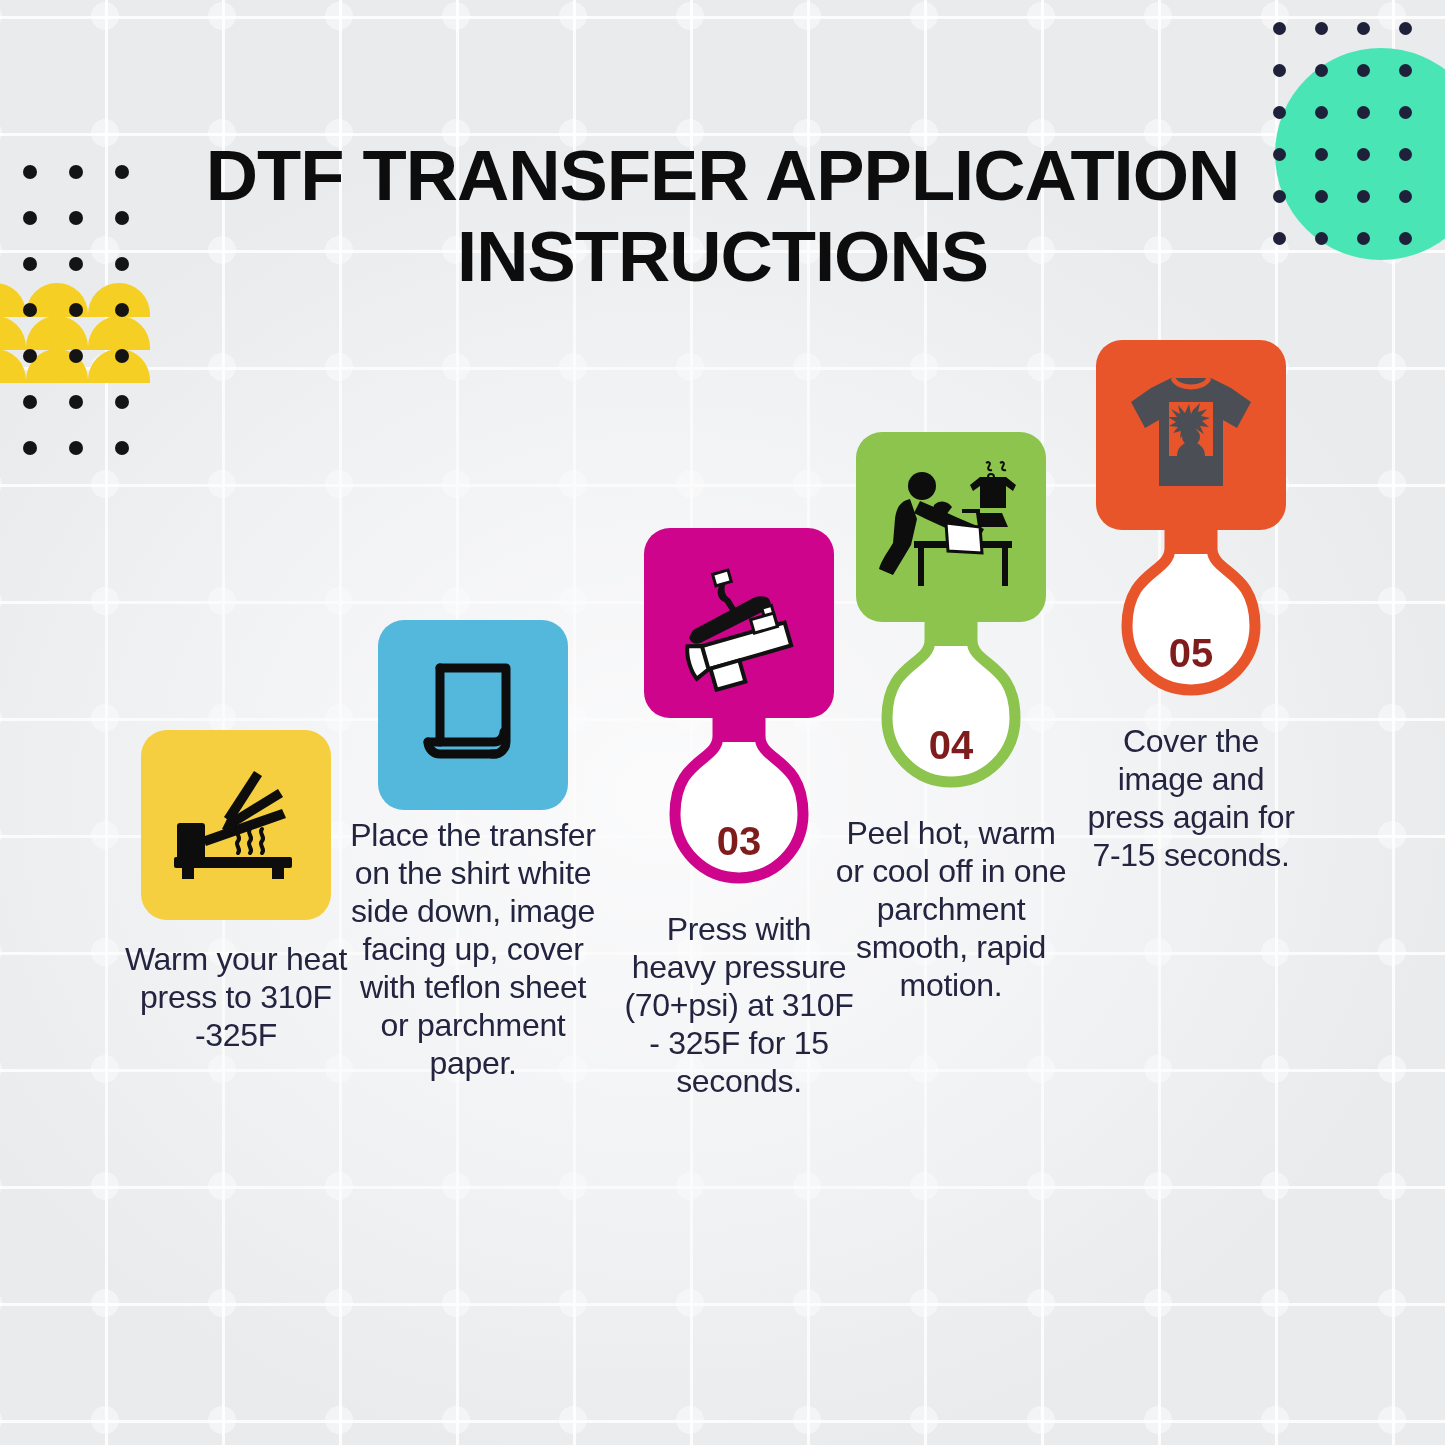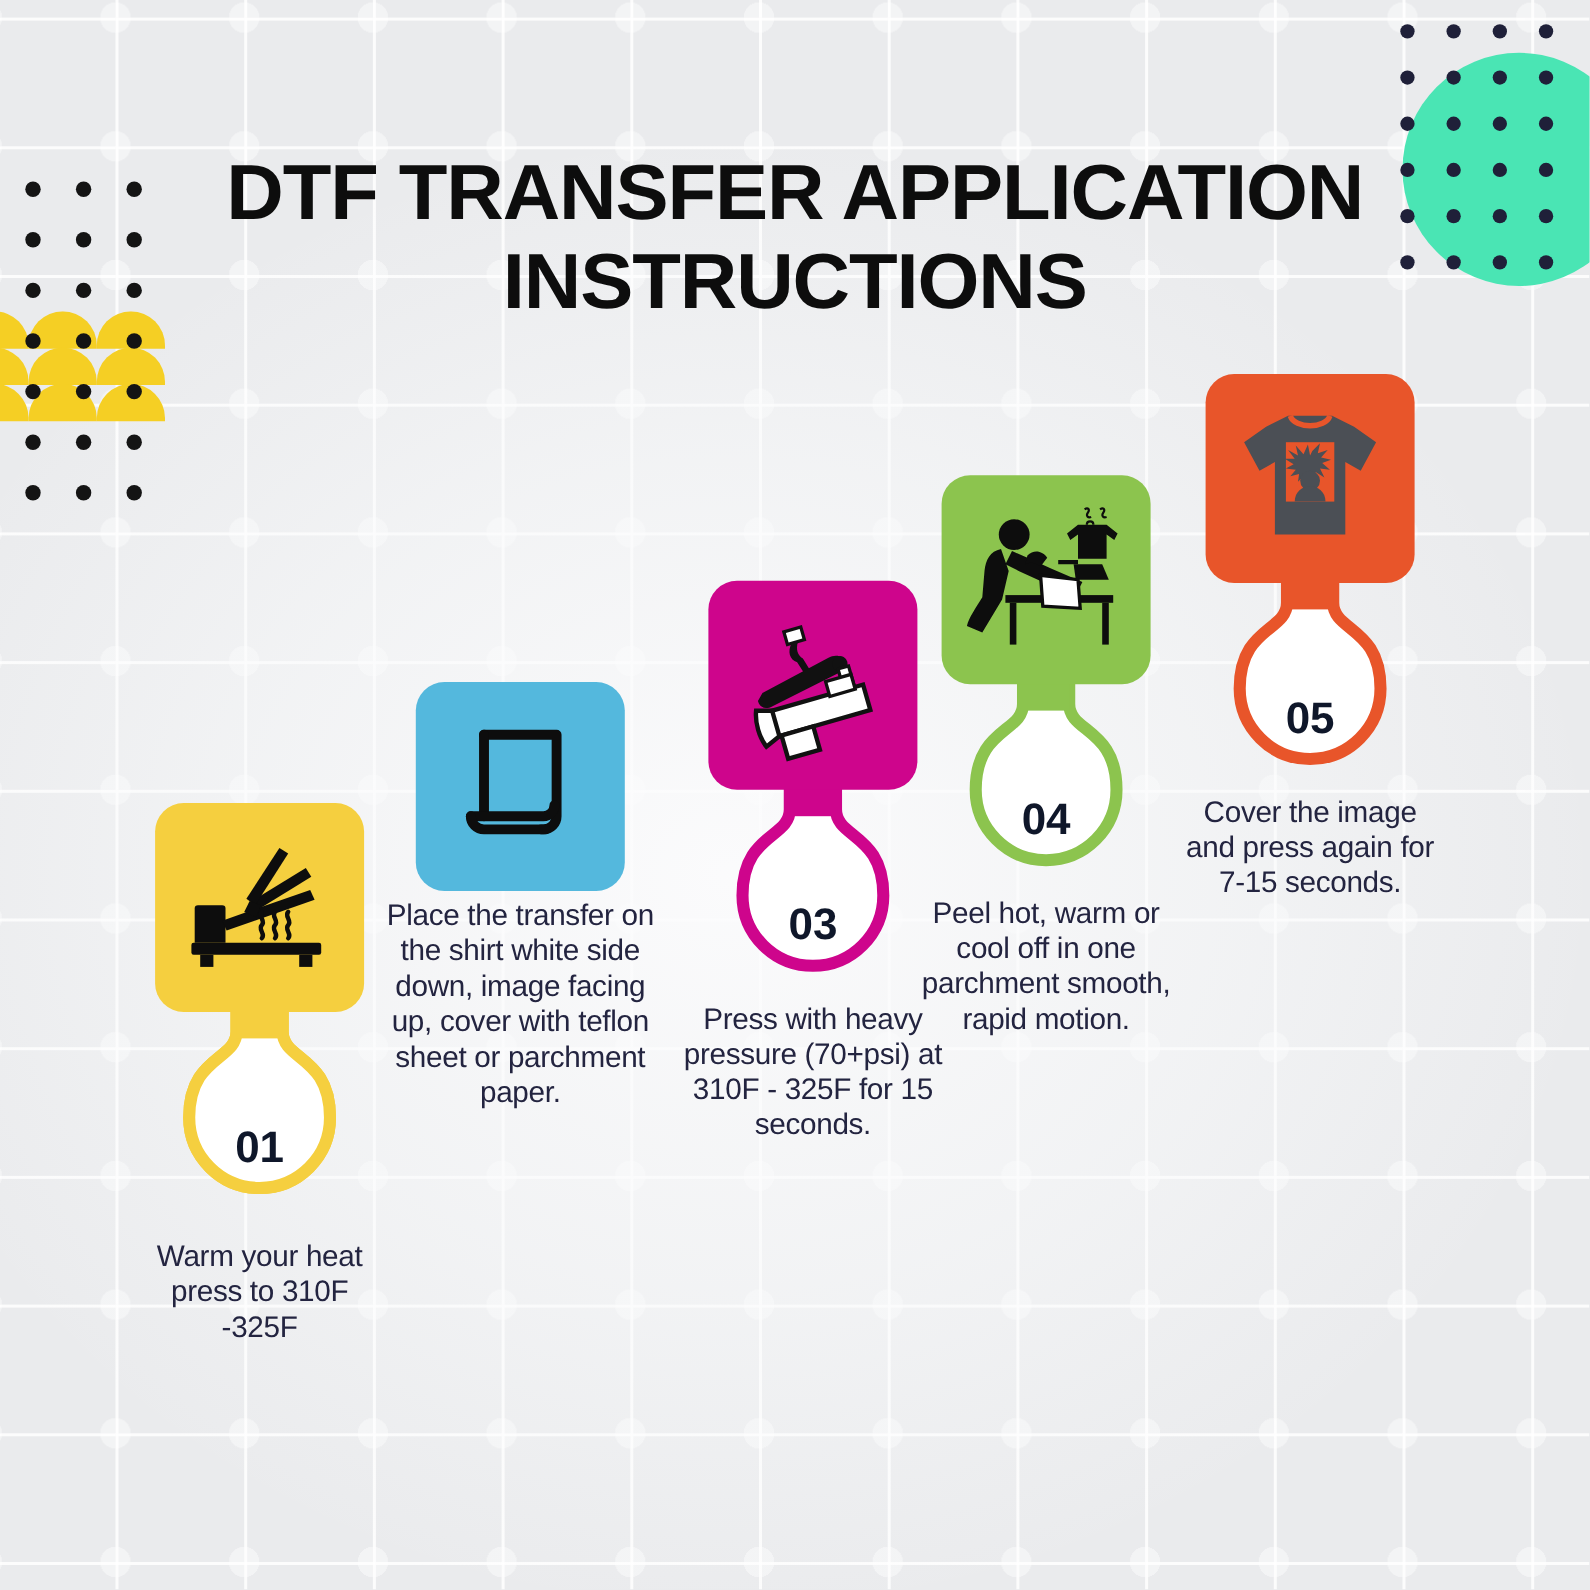--- a/index.html
+++ b/index.html
@@ -107,29 +107,29 @@
     z-index:2;
   }
   .connector svg{position:absolute;left:0;top:0;}
   .badge-num{
     position:absolute;
     left:0;right:0;
     top:105px;
     text-align:center;
     font-size:40px;
     font-weight:bold;
-    color:#0f172a;
+    color:#7f1d1d;
     letter-spacing:0px;
     z-index:4;
   }
   .step-text{
     margin-top:6px;
     text-align:center;
     color:#232440;
-    font-size:27px;
+    font-size:32px;
     line-height:1.19;
     font-weight:500;
     letter-spacing:-.3px;
     width:248px;
   }
 
   
   #step-1{left:120px; top:730px;}
   #step-2{left:357px; top:620px;}
   #step-3{left:595px; top:528px;margin-left:28px;}
@@ -237,29 +237,20 @@
           <path d="M60 56 L112 24 l5 8 L65 64 z"></path>
           <path d="M58 52 L88 6 l8 5 L66 58 z"></path>
           <path d="M61 54 l10 4 l-4 11 l-11 -5 z"></path>
         </g>
         <g stroke="#0d0d0d" stroke-width="4" fill="none" stroke-linecap="round">
           <path d="M72 88 c4 -4 -4 -8 0 -12 c4 -4 -4 -8 0 -12"></path>
           <path d="M84 88 c4 -4 -4 -8 0 -12 c4 -4 -4 -8 0 -12"></path>
           <path d="M96 88 c4 -4 -4 -8 0 -12 c4 -4 -4 -8 0 -12"></path>
         </g>
       </svg>
-    </div>
-    <div class="connector">
-      <svg width="232" height="190" viewBox="0 0 232 190">
-        <path d="M95 0 v22 c0 26 -43 22 -43 78 a64 64 0 1 0 128 0 c0 -56 -43 -52 -43 -78 V0 z" fill="none" stroke="#f5cf3f" stroke-width="11"></path>
-        <path d="M95 0 v22 c0 26 -43 22 -43 78 a64 64 0 1 0 128 0 c0 -56 -43 -52 -43 -78 V0 z" fill="#ffffff"></path>
-        <path d="M95 0 v22 c0 26 -43 22 -43 78 a64 64 0 1 0 128 0 c0 -56 -43 -52 -43 -78 V0 z" fill="none" stroke="#f5cf3f" stroke-width="11"></path>
-        <rect x="95" y="-6" width="42" height="34" fill="#f5cf3f"></rect>
-      </svg>
-      <div class="badge-num">01</div>
     </div>
     <div class="step-text">Warm your heat press to 310F -325F</div>
   </div>
 
   <div class="step" id="step-2">
     <div class="card" style="background:#54b8dd">
       <svg width="118" height="118" viewBox="0 0 118 118">
         <g fill="none" stroke="#0d0d0d" stroke-width="9" stroke-linejoin="round" stroke-linecap="round">
           <path d="M26 12 h66 v74 a12 12 0 0 1 -12 12 h-2"></path>
           <path d="M26 12 v74"></path>

